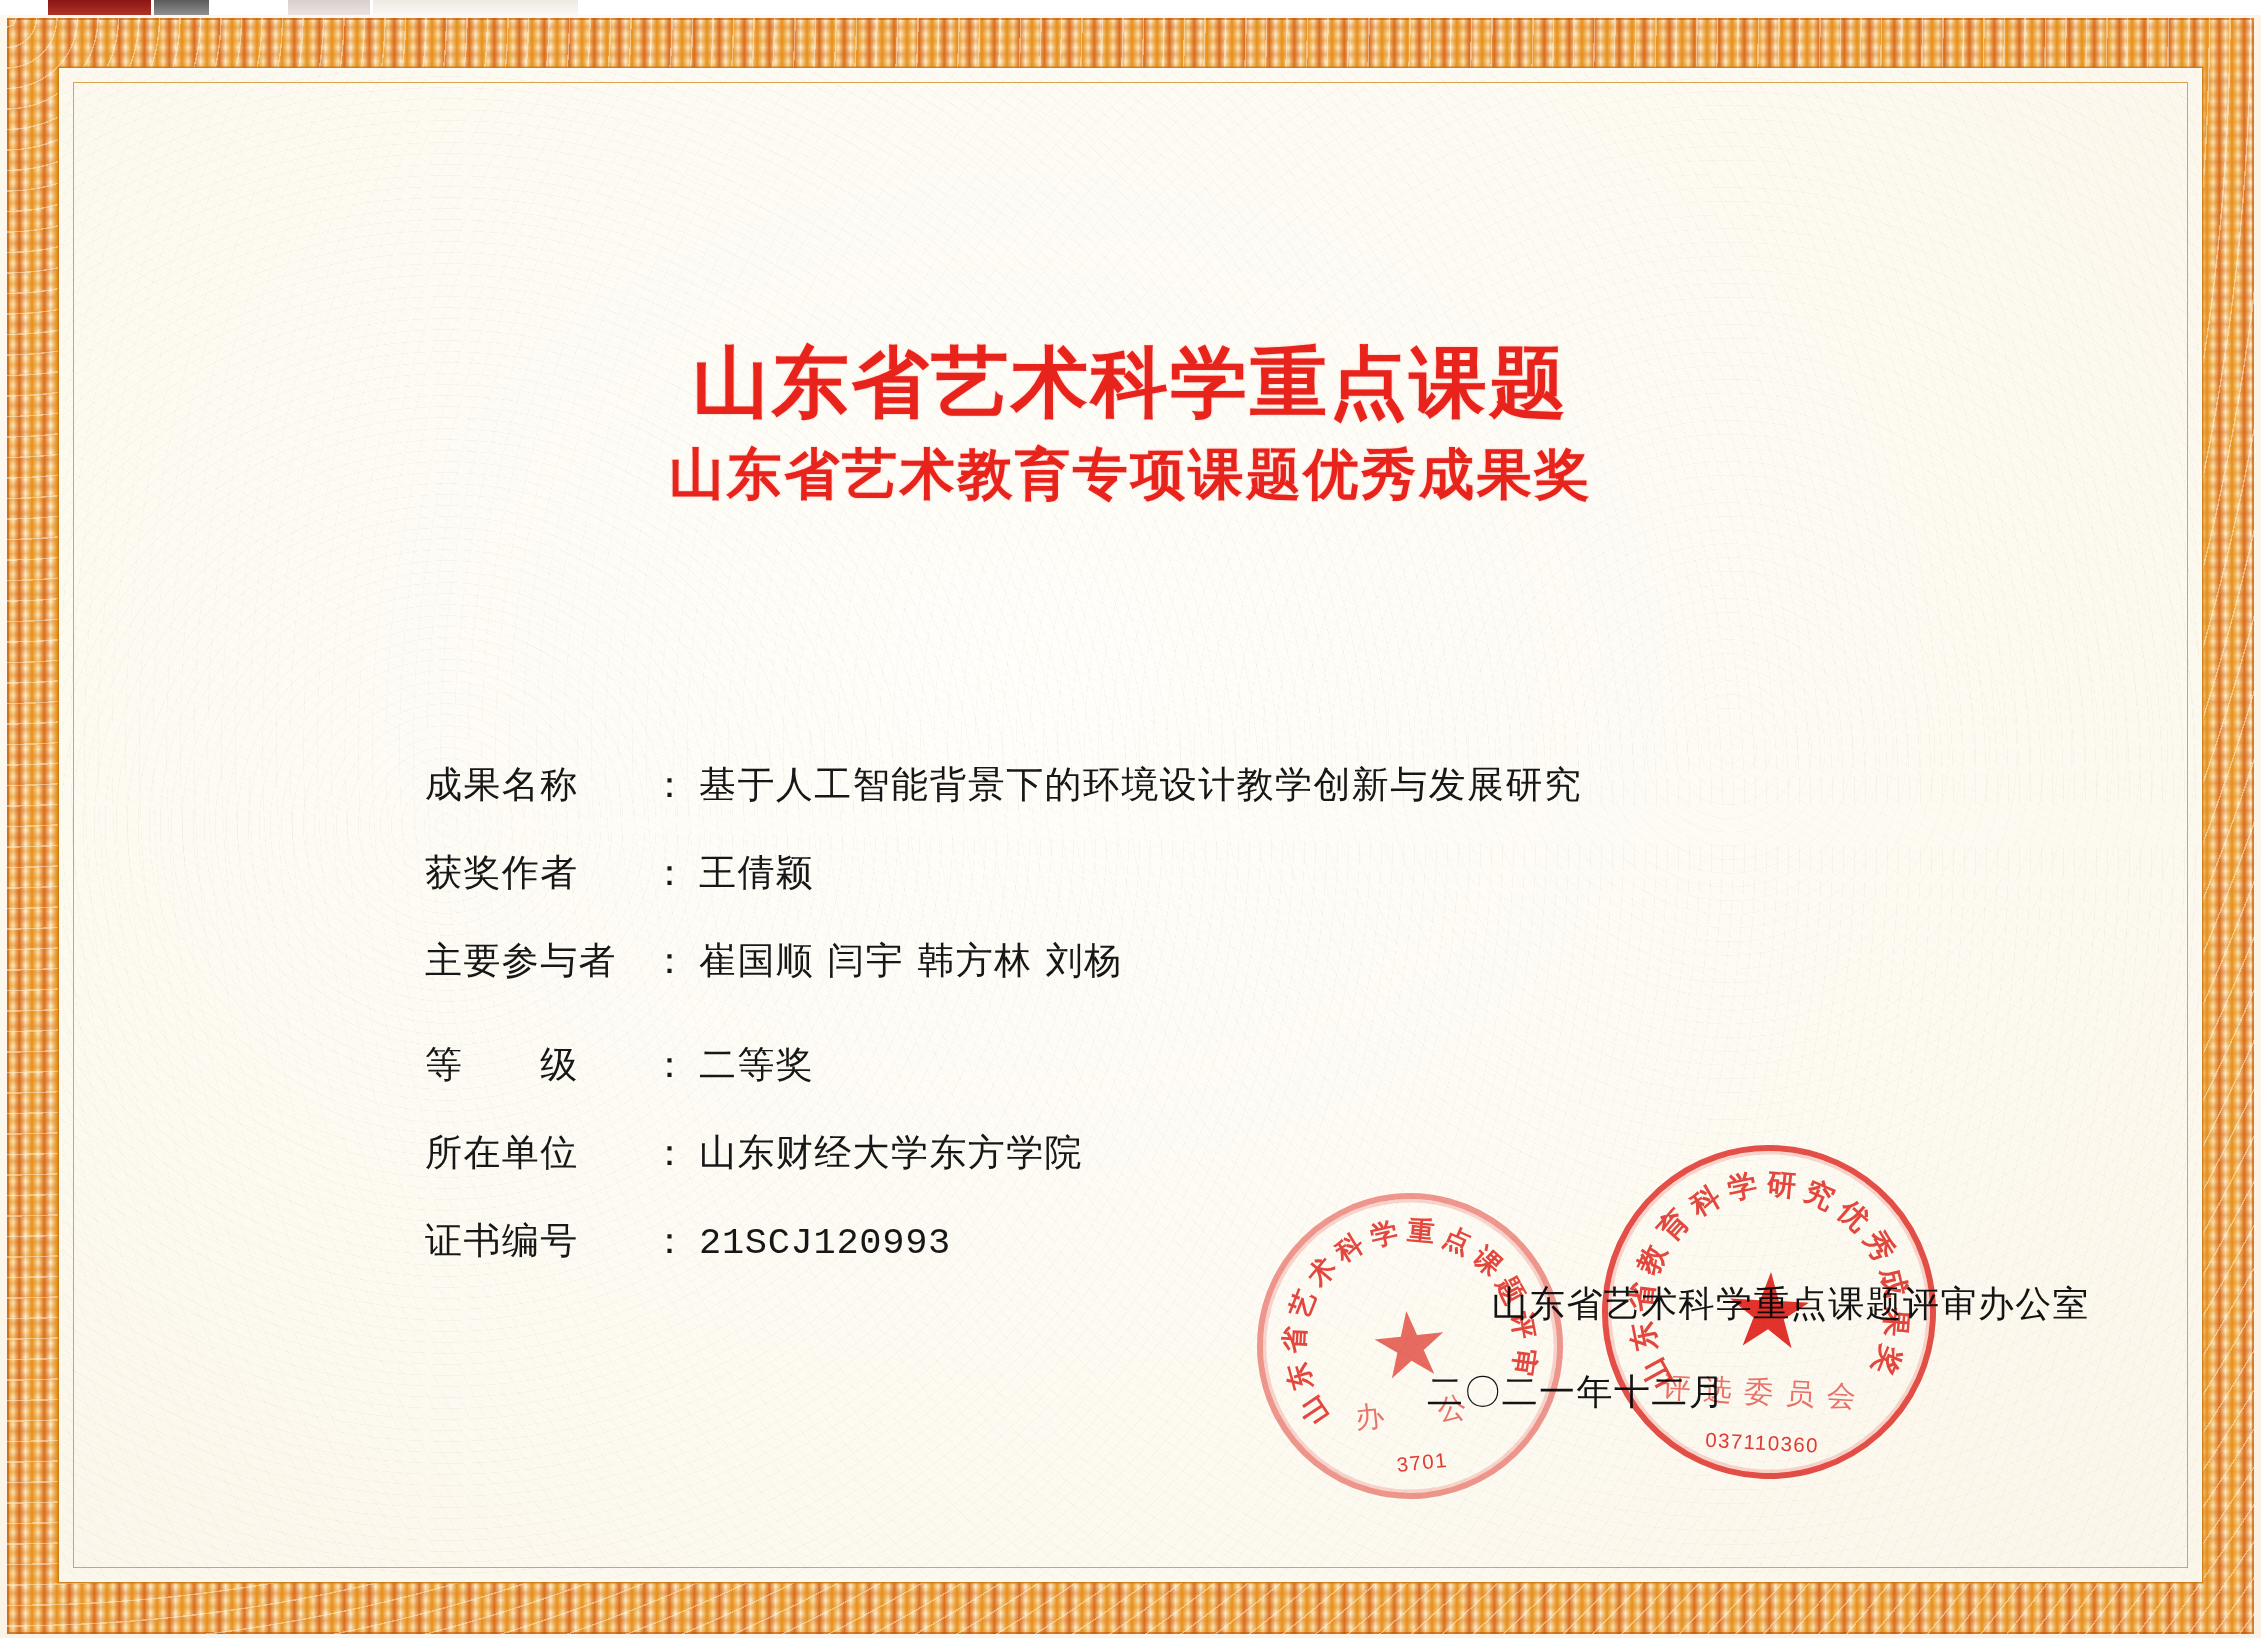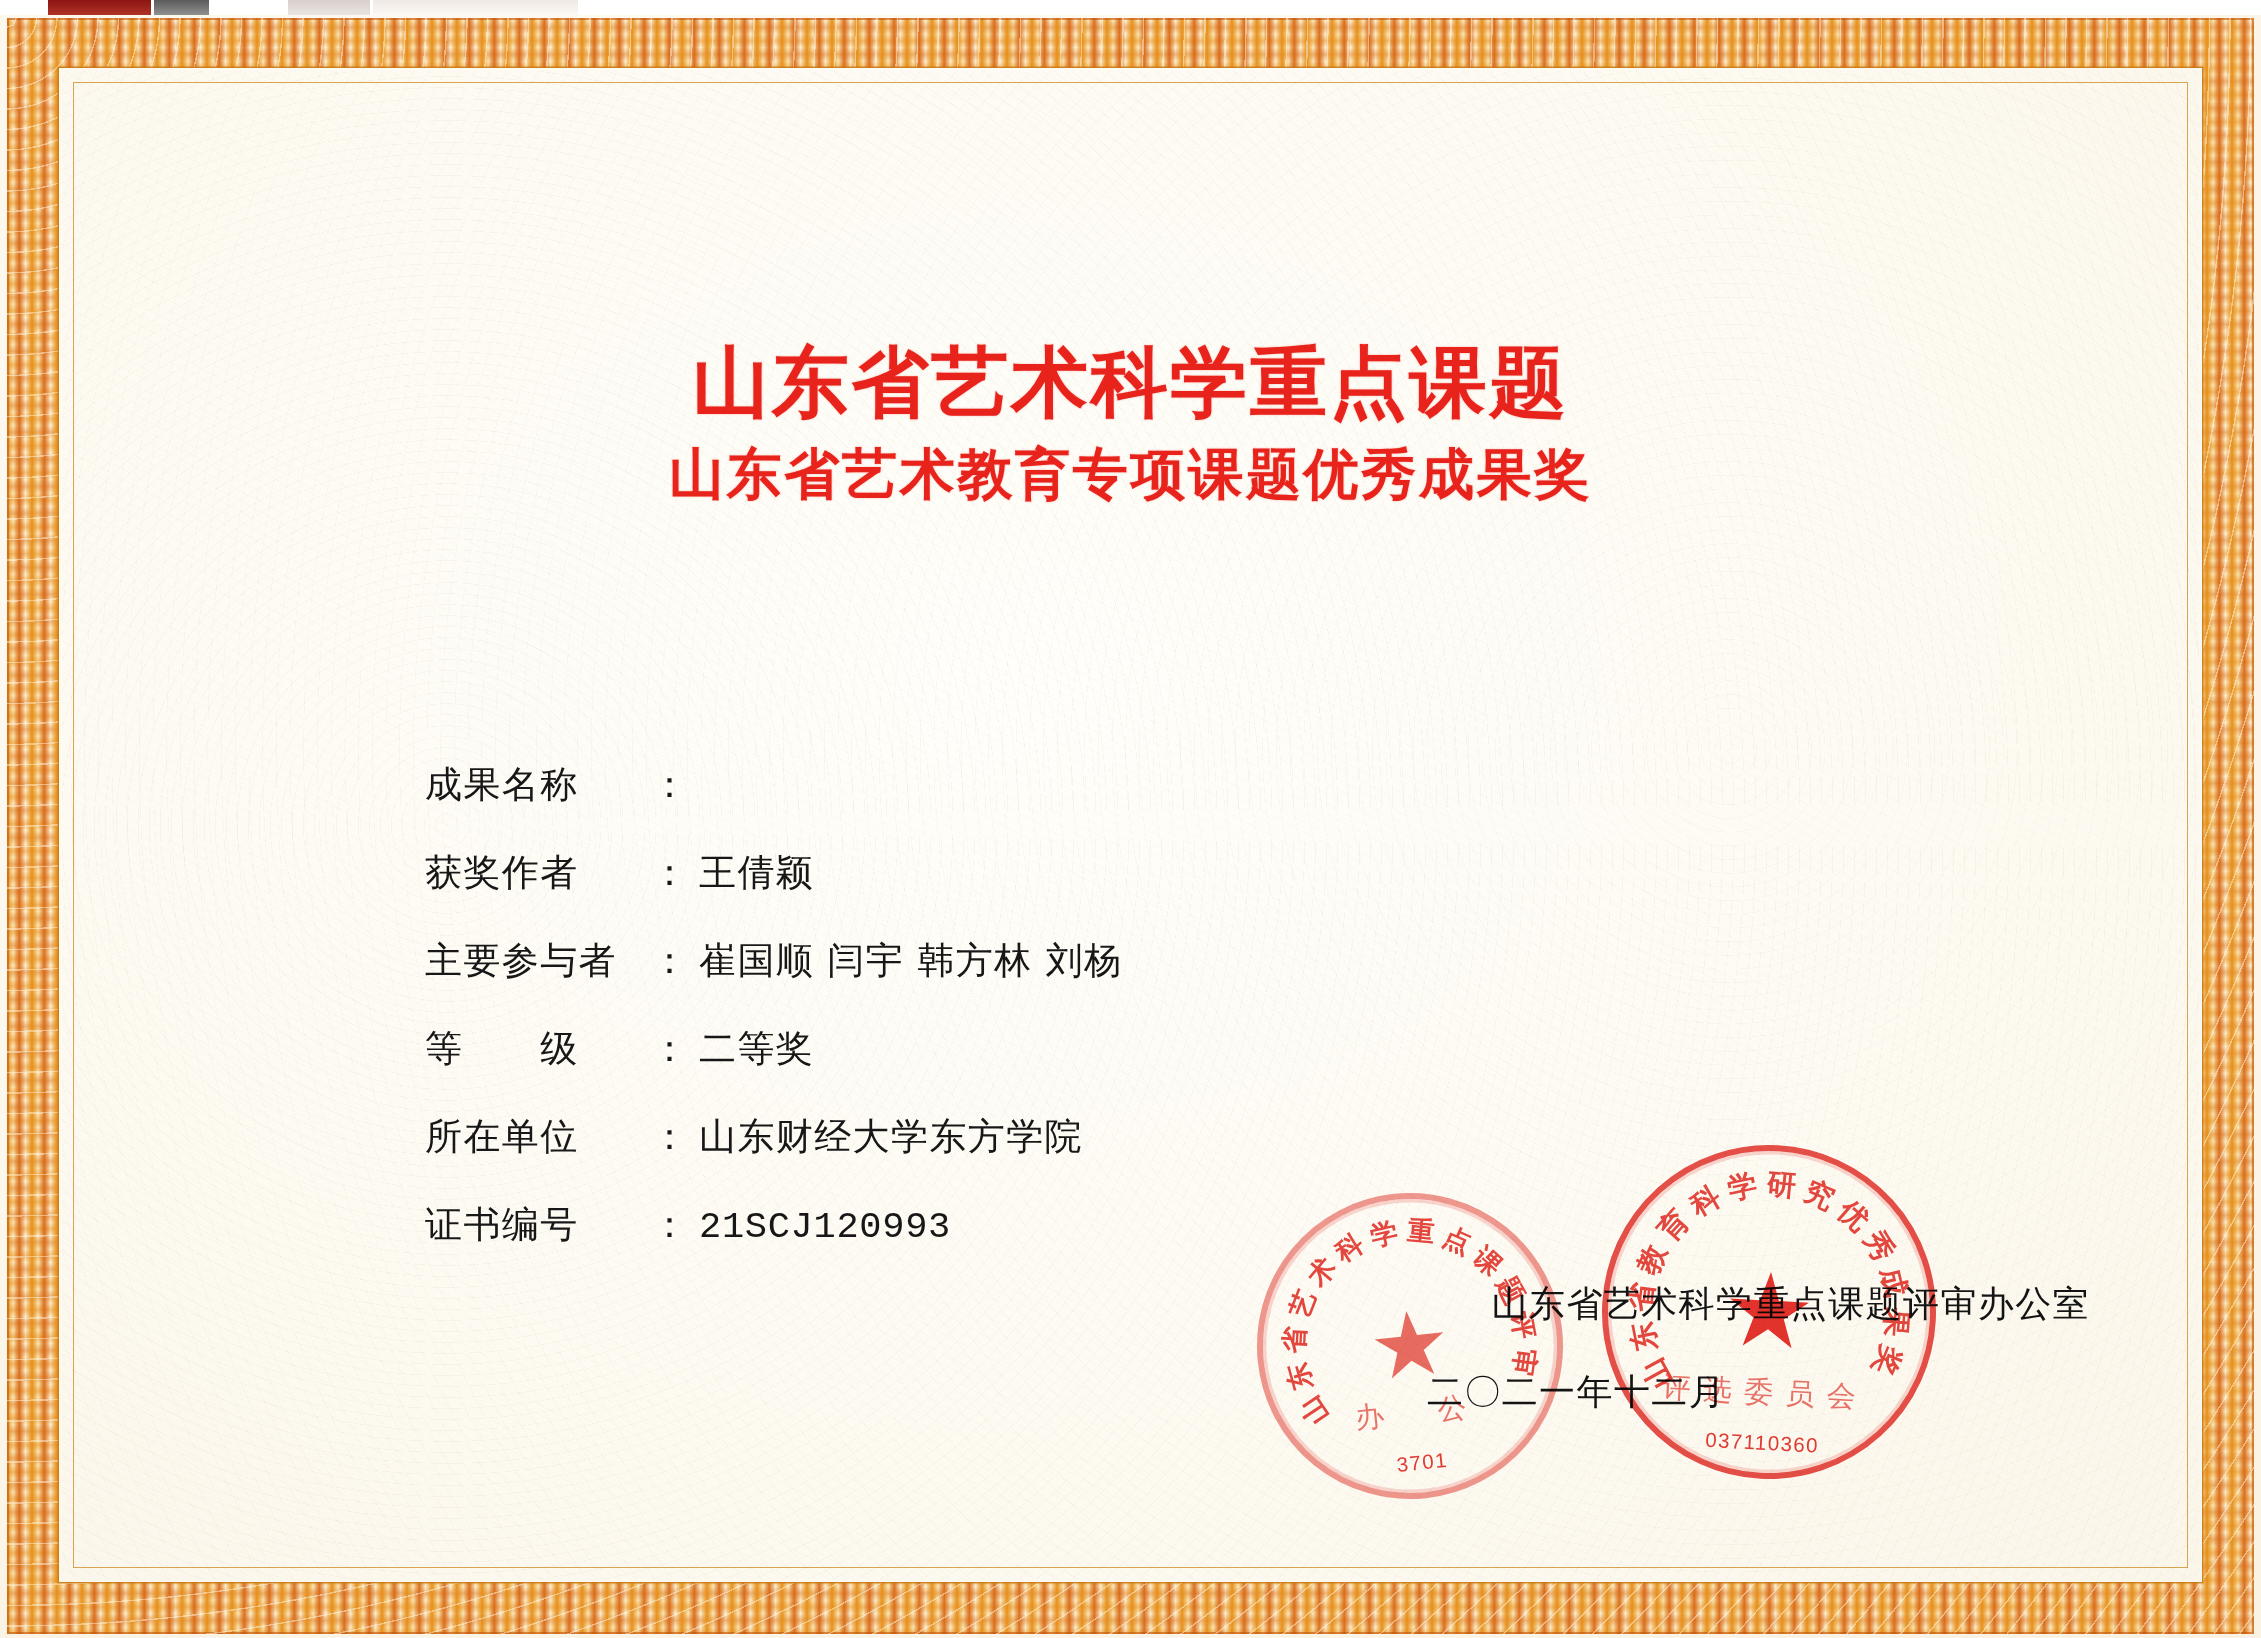--- a/index.html
+++ b/index.html
@@ -128,20 +128,21 @@
     font-size: 37px;
     white-space: nowrap;
   }
   .field-label {
     width: 226px;
     letter-spacing: 1.4px;
     flex: 0 0 auto;
   }
   .field-label.spaced {
     letter-spacing: 1.4px;
+    margin-top: 16px;
   }
   .field-colon { margin-right: 11px; }
   .field-value { letter-spacing: 1.4px; }
   .field-value.code { font-family: Liberation Mono, monospace; letter-spacing: 0.7px; }
 
   
   .signature {
     position: absolute;
     right: 171px;
     top: 1260px;
@@ -243,20 +244,21 @@
   <div class="title-block">
     <div class="title-line1">山东省艺术科学重点课题</div>
     <div class="title-line2">山东省艺术教育专项课题优秀成果奖</div>
   </div>
 
   <div class="fields">
 
     <div class="field-row">
       <span class="field-label">成果名称</span>
       <span class="field-colon">：</span>
+      <span class="field-value">基于人工智能背景下的环境设计教学创新与发展研究</span>
     </div>
 
     <div class="field-row">
       <span class="field-label">获奖作者</span>
       <span class="field-colon">：</span>
       <span class="field-value">王倩颖</span>
     </div>
 
     <div class="field-row">
       <span class="field-label">主要参与者</span>

